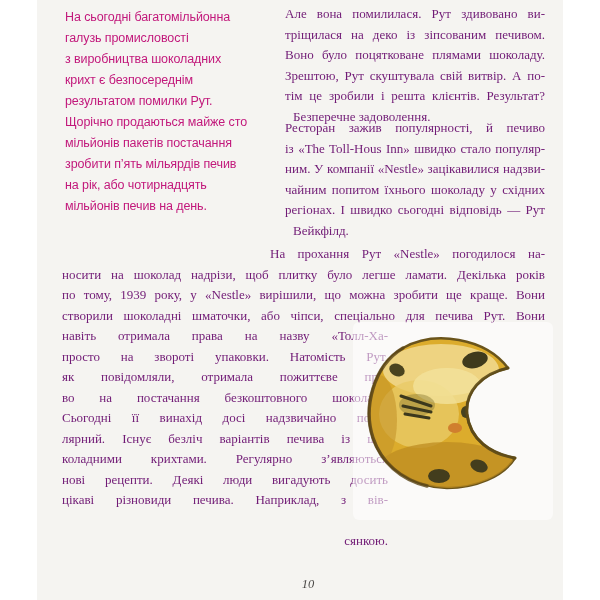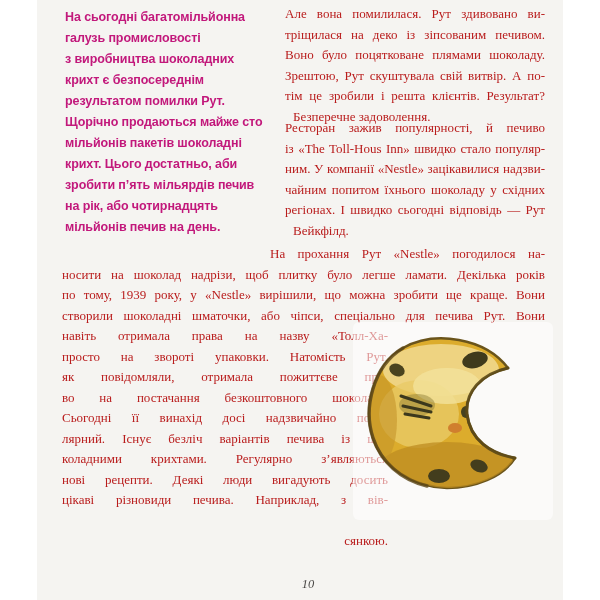--- a/index.html
+++ b/index.html
@@ -2,24 +2,24 @@
 <html lang="uk"><head>
 <meta charset="utf-8">
 <style>
   html,body{margin:0;padding:0;}
   body{width:600px;height:600px;overflow:hidden;background:#ffffff;}
   .stage{position:relative;width:600px;height:600px;background:#ffffff;font-family:"Liberation Serif",serif;}
   .page{position:absolute;left:37px;right:37px;top:0;bottom:0;background:#f5f4f1;}
   .abs{position:absolute;}
   
   .sidebar{left:28px;top:7px;width:206px;font-family:"Liberation Sans",sans-serif;
-           font-weight:bold;font-size:12.5px;line-height:21px;color:#c2187b;letter-spacing:-0.1px;}
+           font-weight:normal;font-size:12.5px;line-height:21px;color:#c2187b;letter-spacing:-0.1px;}
   .sidebar .ln{text-align:left;text-align-last:left;}
   
-  .bodytext{color:#b91c1c;font-size:13px;line-height:20.5px;}
+  .bodytext{color:#701a75;font-size:13px;line-height:20.5px;}
   .ln{text-align:justify;text-align-last:justify;}
   .left-last{text-align-last:left !important;margin-left:8px;}
   .para1{left:248px;top:4px;width:260px;}
   .para2{left:248px;top:118px;width:260px;}
   .para3-head{left:25px;top:244px;width:483px;}
   .para3-narrow{left:25px;top:326px;width:326px;}
   .para3-tail{left:25px;top:531px;width:326px;text-align:right;}
   
   .illo-box{left:316px;top:322px;width:200px;height:198px;background:rgba(255,255,255,0.55);border-radius:6px;}
   .cookie{left:326px;top:330px;width:162px;height:162px;}
@@ -32,22 +32,21 @@
 <div class="stage">
   <div class="page">
 
     <div class="abs sidebar">
         <div class="ln">На сьогодні багатомільйонна</div>
         <div class="ln">галузь промисловості</div>
         <div class="ln">з виробництва шоколадних</div>
         <div class="ln">крихт є безпосереднім</div>
         <div class="ln">результатом помилки Рут.</div>
         <div class="ln">Щорічно продаються майже сто</div>
-        <div class="ln">мільйонів пакетів шоколадні</div>
-        <div class="ln">крихт. Цього достатньо, аби</div>
+        <div class="ln">мільйонів пакетів постачання</div>
         <div class="ln">зробити п’ять мільярдів печив</div>
         <div class="ln">на рік, або чотирнадцять</div>
         <div class="ln">мільйонів печив на день.</div>
       </div>
 
     <div class="abs bodytext para1">
         <div class="ln">Але вона помилилася. Рут здивовано ви-</div>
         <div class="ln">тріщилася на деко із зіпсованим печивом.</div>
         <div class="ln">Воно було поцятковане плямами шоколаду.</div>
         <div class="ln">Зрештою, Рут скуштувала свій витвір. А по-</div>

